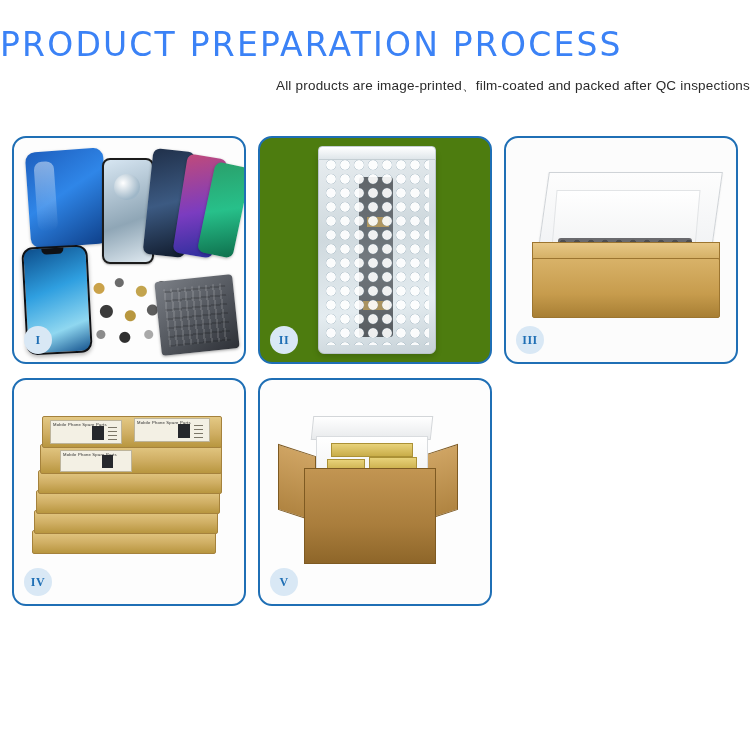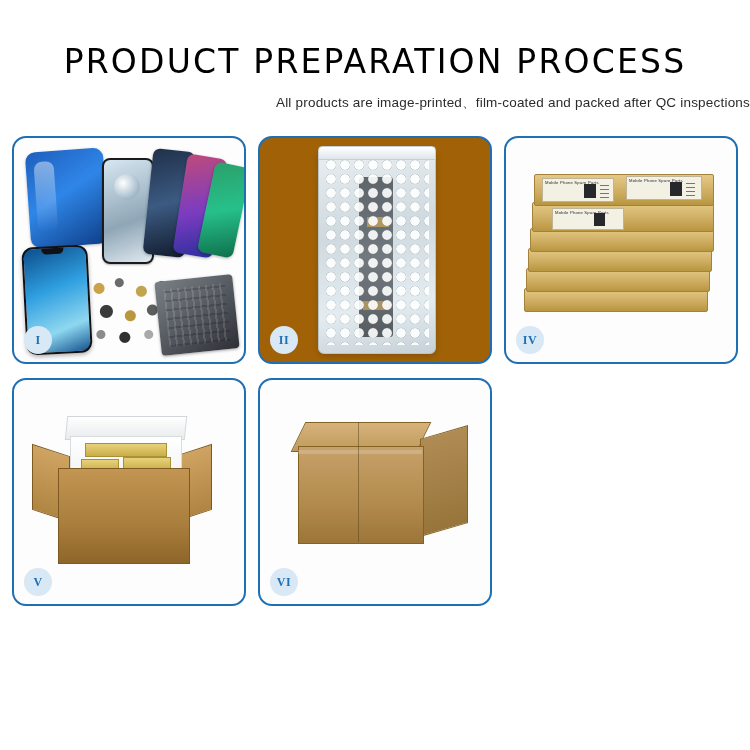--- a/index.html
+++ b/index.html
@@ -5,27 +5,27 @@
   html,body{margin:0;padding:0;}
   body{
     width:750px;height:750px;
     background:#ffffff;
     font-family:"Liberation Sans", sans-serif;
     overflow:hidden;
   }
   .page{position:relative;width:750px;height:750px;}
 
   .title{
-    text-align:center;
+    text-align:left;
     font-size:33px;
     letter-spacing:2.2px;
-    color:#000000;
+    color:#3b82f6;
     font-weight:400;
     margin:0;
-    padding-top:44px;
+    padding-top:27px;
     line-height:1.1;
     font-family:"DejaVu Sans", sans-serif;
   }
   .subtitle{
     text-align:right;
     font-size:13.5px;
     color:#2b2b2b;
     margin:0;
     padding-top:14px;
     letter-spacing:.2px;
@@ -142,21 +142,21 @@
       radial-gradient(circle at 20% 52%, #3b3b3b 0 6px, transparent 7px),
       radial-gradient(circle at 46% 58%, #b8973f 0 5px, transparent 6px),
       radial-gradient(circle at 70% 50%, #5d5d5d 0 5px, transparent 6px),
       radial-gradient(circle at 14% 84%, #8c8c8c 0 4px, transparent 5px),
       radial-gradient(circle at 40% 88%, #2f2f2f 0 5px, transparent 6px),
       radial-gradient(circle at 66% 84%, #a9a9a9 0 4px, transparent 5px),
       radial-gradient(circle at 88% 70%, #7a6a33 0 4px, transparent 5px);
   }
 
   
-  .c2{background:#a16207;}
+  .c2{background:#4d7c0f;}
   .c2 .bag{
     position:absolute;left:58px;top:12px;width:116px;height:202px;
     border-radius:6px;
     background:linear-gradient(170deg,#e9eef1,#cfd9de 40%,#e4ecf0 75%,#c6d1d7);
     border:1px solid #b9c4ca;
     box-shadow:0 2px 6px rgba(0,0,0,.18);
   }
   .c2 .bubbles{
     position:absolute;left:6px;top:8px;right:6px;bottom:8px;
     background-image:
@@ -337,20 +337,30 @@
           <div class="innerpart"></div>
           <div class="tape"></div>
           <div class="tape2"></div>
           <div class="bubbles"></div>
         </div>
         <div class="seal"></div>
       </div>
       <div class="badge">II</div>
     </div>
 
+    <div class="cell c3">
+      <div class="photo">
+        <div class="lid"></div>
+        <div class="whitefoam"></div>
+        <div class="foam"></div>
+        <div class="boxtop"></div>
+        <div class="boxbody"></div>
+      </div>
+      <div class="badge">III</div>
+    </div>
 
     <div class="cell c4">
       <div class="photo">
         <div class="stk" style="left:18px;top:150px;width:182px;height:22px;"></div>
         <div class="stk" style="left:20px;top:130px;width:182px;height:22px;"></div>
         <div class="stk" style="left:22px;top:110px;width:182px;height:22px;"></div>
         <div class="stk" style="left:24px;top:90px;width:182px;height:22px;"></div>
         <div class="stk" style="left:26px;top:64px;width:180px;height:28px;"></div>
         <div class="stk" style="left:28px;top:36px;width:178px;height:30px;"></div>
 
@@ -381,25 +391,15 @@
           <div class="gold" style="position:absolute;left:10px;top:34px;width:36px;height:11px;"></div>
           <div class="gold" style="position:absolute;left:52px;top:20px;width:46px;height:12px;"></div>
           <div class="gold" style="position:absolute;left:52px;top:33px;width:46px;height:12px;"></div>
           <div class="gold" style="position:absolute;left:14px;top:6px;width:80px;height:12px;"></div>
         </div>
         <div class="carton"></div>
       </div>
       <div class="badge">V</div>
     </div>
 
-    <div class="cell c6">
-      <div class="photo">
-        <div class="top"></div>
-        <div class="side"></div>
-        <div class="front"></div>
-        <div class="tapeline"></div>
-        <div class="seam"></div>
-      </div>
-      <div class="badge">VI</div>
-    </div>
 
   </div>
 </div>
 
 </body></html>

